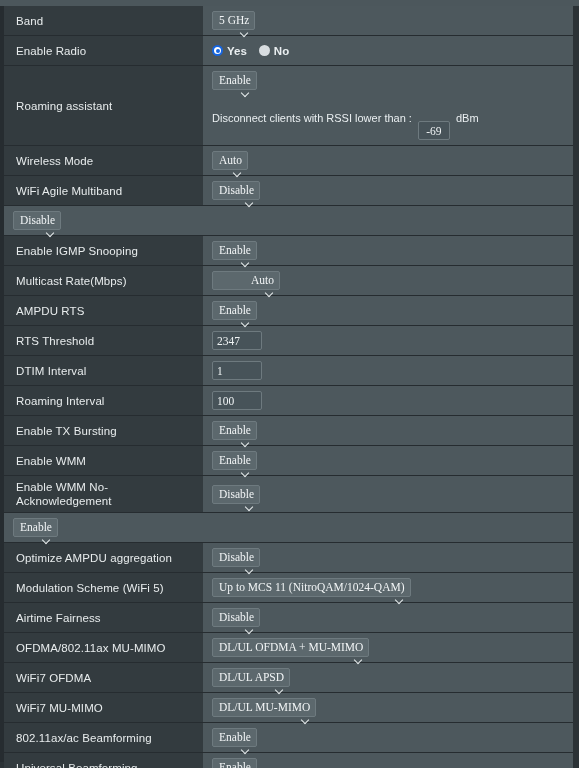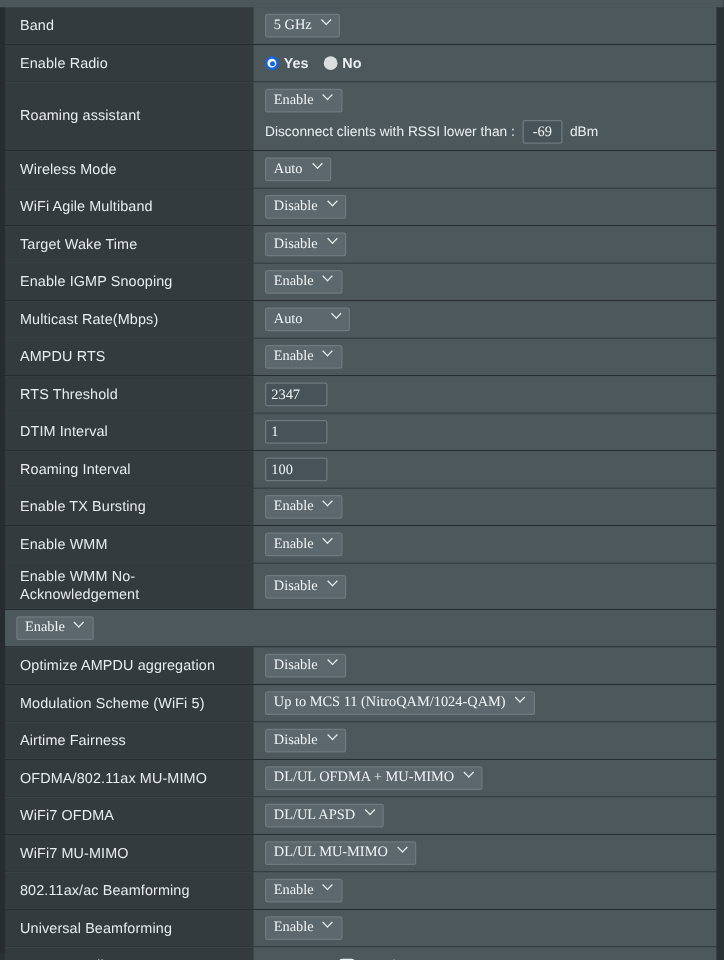--- a/index.html
+++ b/index.html
@@ -77,35 +77,36 @@
     display: flex;
     flex-direction: column;
     justify-content: center;
     padding: 5px 0 5px 9px;
     gap: 6px;
   }
 
   
   .select {
     display: inline-flex;
-    align-items: flex-start;
+    align-items: flex-end;
     justify-content: space-between;
     box-sizing: border-box;
     height: 19px;
     background: #5c686d;
     border: 1px solid #6e7a7f;
     border-radius: 2px;
     color: #f2f5f6;
     font-family: "Liberation Serif", serif;
     font-size: 11.5px;
     line-height: 17px;
     padding: 0 5px 0 6px;
     white-space: nowrap;
     align-self: flex-start;
     cursor: default;
+    flex-direction: column;
   }
   .select .caret {
     display: inline-block;
     margin-left: 8px;
     width: 9px;
     height: 9px;
     position: relative;
     flex: 0 0 auto;
   }
   .select .caret::before {
@@ -135,20 +136,21 @@
     font-size: 11.5px;
     line-height: 17px;
     padding: 0 4px;
     align-self: flex-start;
     outline: none;
   }
   .tinput.small {
     width: 32px;
     text-align: center;
     padding: 0 2px;
+    margin-top: 25px;
   }
 
   
   .radio-group {
     display: flex;
     align-items: center;
     gap: 12px;
   }
   .radio-item {
     display: inline-flex;
@@ -279,21 +281,20 @@
       <div class="row">
         <div class="cell-label">WiFi Agile Multiband</div>
         <div class="cell-value">
           <div class="select">
             <span>Disable</span>
             <span class="caret"></span>
           </div>
         </div>
       </div>
       <div class="row">
-        <div class="cell-label">Target Wake Time</div>
         <div class="cell-value">
           <div class="select">
             <span>Disable</span>
             <span class="caret"></span>
           </div>
         </div>
       </div>
       <div class="row">
         <div class="cell-label">Enable IGMP Snooping</div>
         <div class="cell-value">

